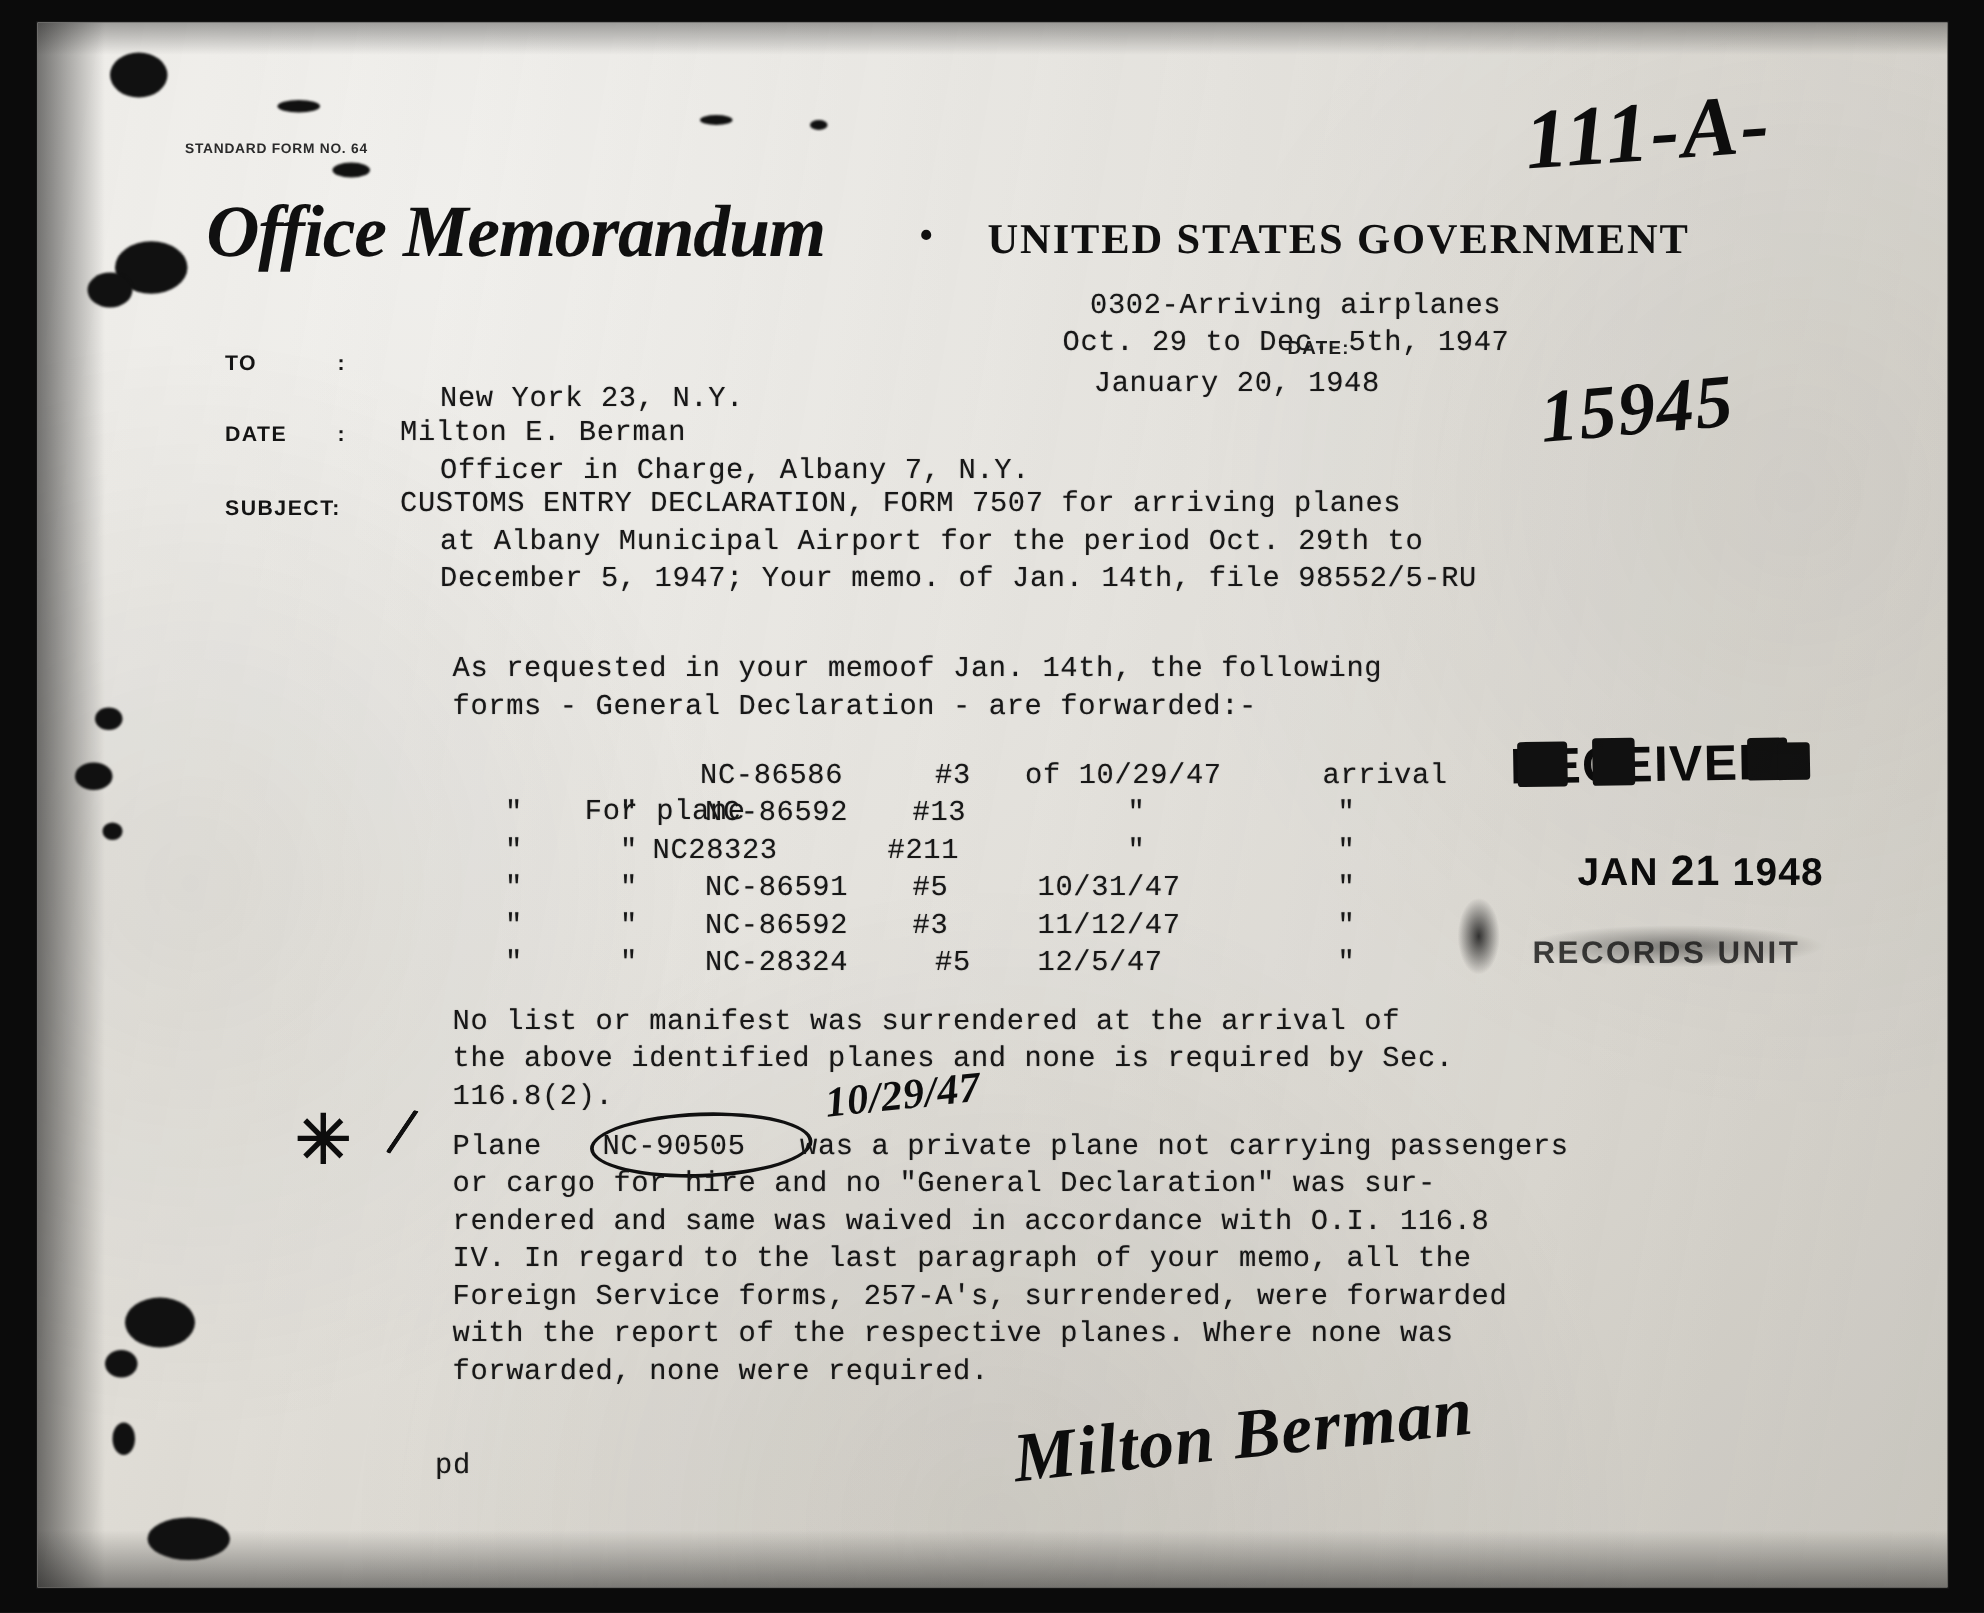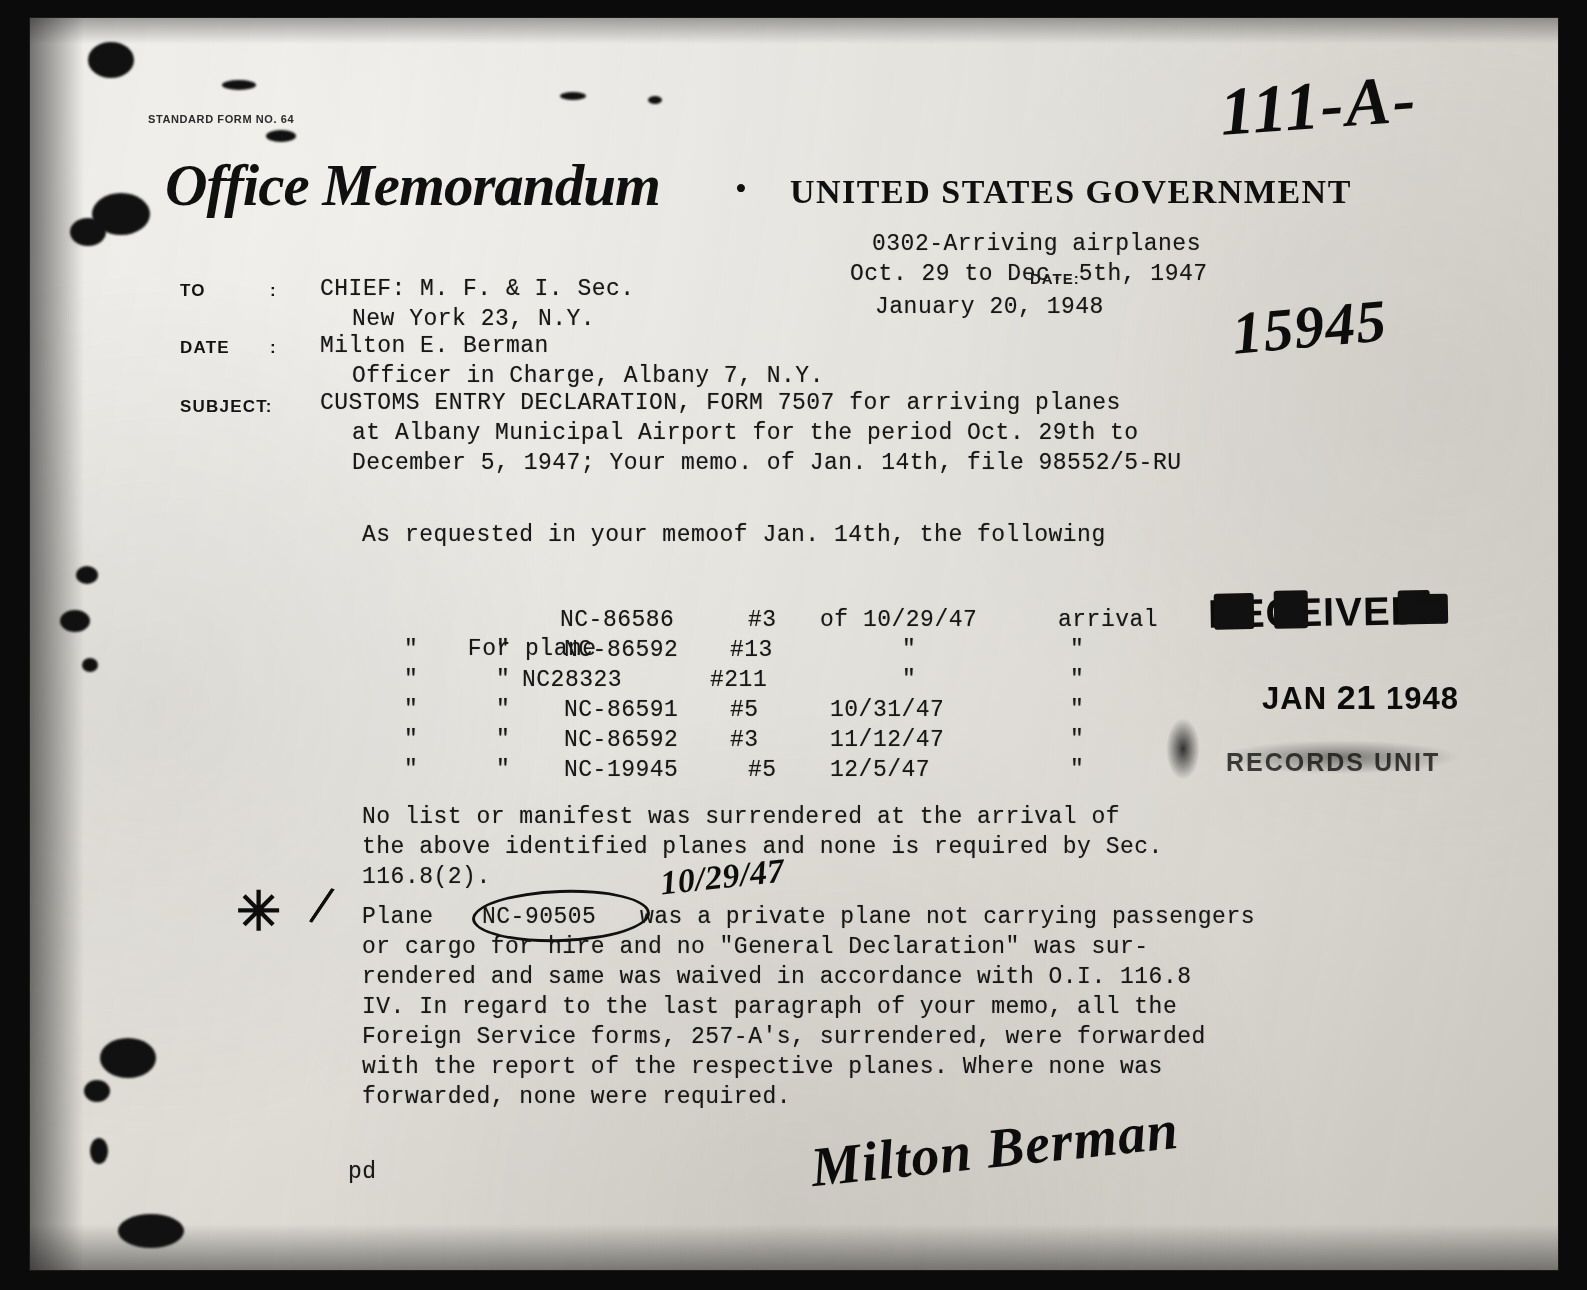--- a/index.html
+++ b/index.html
@@ -254,34 +254,34 @@
 
     <div class="t typed" style="left:842px; top:212px;">0302-Arriving airplanes</div>
     <div class="t typed" style="left:820px; top:242px;">Oct. 29 to Dec. 5th, 1947</div>
     <div class="t date-label" style="left:1000px; top:252px;">DATE:</div>
     <div class="t typed" style="left:845px; top:275px;">January 20, 1948</div>
 
     <div class="t hand" id="acct-no" style="left:1202px; top:275px;">15945</div>
 
     <div class="t label-bold" style="left:150px; top:263px;">TO</div>
     <div class="t label-bold" style="left:240px; top:263px;">:</div>
-    <div class="t typed" style="left:290px; top:257px;">CHIEF: M. F. &amp; I. Sec.</div>
     <div class="t typed" style="left:322px; top:287px;">New York 23, N.Y.</div>
 
     <div class="t label-bold" style="left:150px; top:320px;">DATE</div>
     <div class="t label-bold" style="left:240px; top:320px;">:</div>
     <div class="t typed" style="left:290px; top:314px;">Milton E. Berman</div>
     <div class="t typed" style="left:322px; top:344px;">Officer in Charge, Albany 7, N.Y.</div>
 
     <div class="t label-bold" style="left:150px; top:379px;">SUBJECT:</div>
     <div class="t typed" style="left:290px; top:371px;">CUSTOMS ENTRY DECLARATION, FORM 7507 for arriving planes</div>
     <div class="t typed" style="left:322px; top:401px;">at Albany Municipal Airport for the period Oct. 29th to</div>
     <div class="t typed" style="left:322px; top:431px;">December 5, 1947; Your memo. of Jan. 14th, file 98552/5-RU</div>
 
     <div class="t typed" style="left:332px; top:503px;">As requested in your memoof Jan. 14th, the following</div>
+    <div class="t typed" style="left:332px; top:533px;">forms - General Declaration - are forwarded:-</div>
 
     <div class="t typed" style="left:352px; top:588px;">
       <span>For plane</span>
     </div>
     <div class="t typed" style="left:530px; top:588px;">NC-86586</div>
     <div class="t typed" style="left:718px; top:588px;">#3</div>
     <div class="t typed" style="left:790px; top:588px;font-family:Liberation Mono, monospace;">of 10/29/47</div>
     <div class="t typed" style="left:1028px; top:588px;">arrival</div>
 
     <div class="t typed" style="left:374px; top:618px;">"</div>
@@ -307,21 +307,21 @@
 
     <div class="t typed" style="left:374px; top:708px;">"</div>
     <div class="t typed" style="left:466px; top:708px;">"</div>
     <div class="t typed" style="left:534px; top:708px;">NC-86592</div>
     <div class="t typed" style="left:700px; top:708px;">#3</div>
     <div class="t typed" style="left:800px; top:708px;">11/12/47</div>
     <div class="t typed" style="left:1040px; top:708px;">"</div>
 
     <div class="t typed" style="left:374px; top:738px;">"</div>
     <div class="t typed" style="left:466px; top:738px;">"</div>
-    <div class="t typed" style="left:534px; top:738px;">NC-19945</div>
+    <div class="t typed" style="left:534px; top:738px;">NC-28324</div>
     <div class="t typed" style="left:718px; top:738px;">#5</div>
     <div class="t typed" style="left:800px; top:738px;">12/5/47</div>
     <div class="t typed" style="left:1040px; top:738px;">"</div>
 
     <div class="stamp" id="stamp-received" style="left:1178px; top:572px;">
       <span>RECEIVED</span>
       <span class="blob" style="left:6px; top:2px; width:40px; height:36px;"></span>
       <span class="blob" style="left:66px; top:0px; width:34px; height:38px;"></span>
       <span class="blob" style="left:190px; top:2px; width:32px; height:34px;"></span>
       <span class="blob" style="left:214px; top:6px; width:26px; height:30px;"></span>

